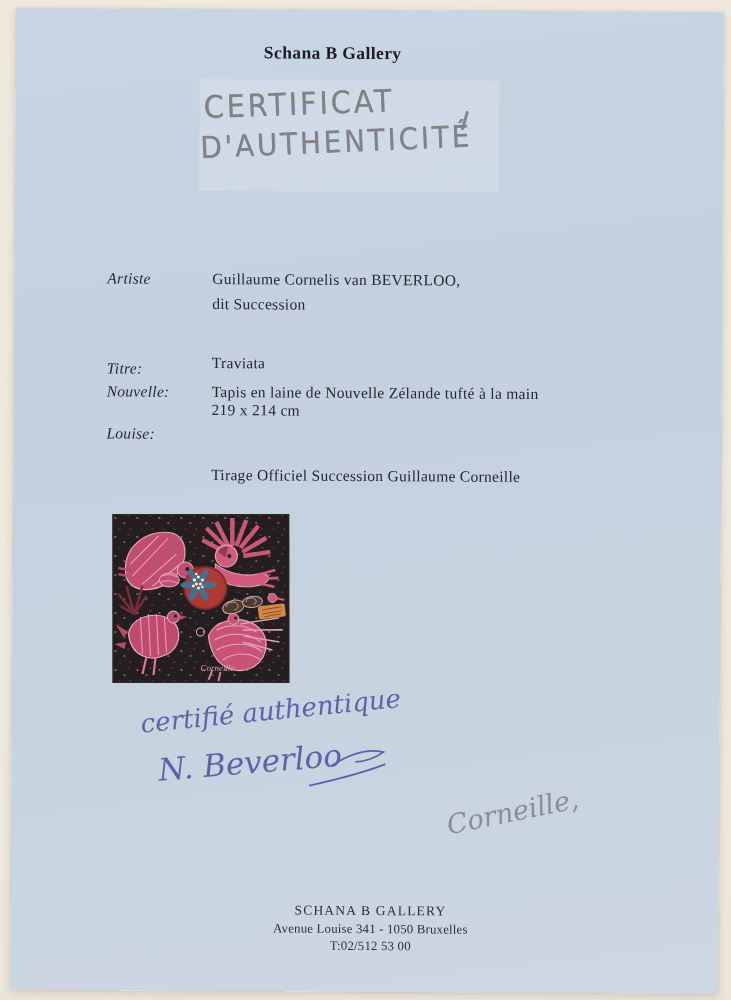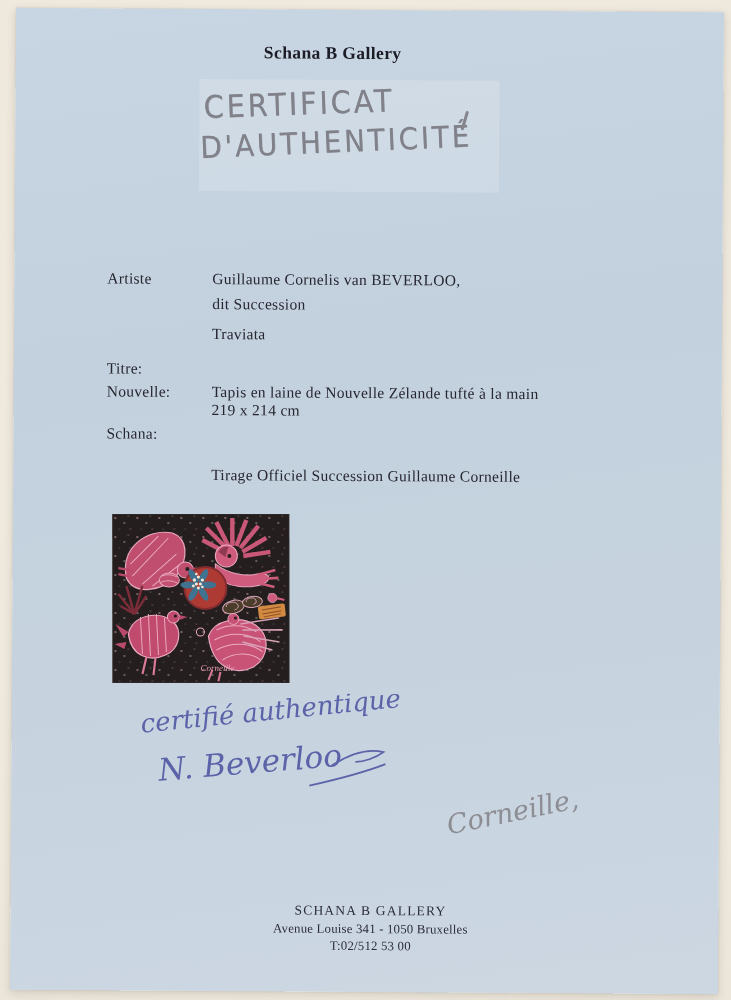--- a/index.html
+++ b/index.html
@@ -41,21 +41,21 @@
   .hand-title.line2 { left: 186px; top: 121px; transform: rotate(-2.8deg) scaleX(0.93); transform-origin: left bottom; font-size: 30px; }
   .stray-accent {
     position: absolute; left: 448px; top: 100px; width: 3px; height: 20px;
     background: #84848c; transform: rotate(16deg); border-radius: 2px;
   }
   .detail-label, .detail-value {
     position: absolute;
     font-size: 15.5px; color: #272732; letter-spacing: 0.3px;
     white-space: nowrap;
   }
-  .detail-label { left: 93px; }
+  .detail-label { left: 93px; font-style: italic; }
   .detail-value { left: 198px; }
   .edition-line {
     position: absolute; left: 198px; top: 457px;
     font-size: 15.5px; color: #272732; letter-spacing: 0.3px; white-space: nowrap;
   }
   .artwork {
     position: absolute; left: 100px; top: 505px;
     width: 177px; height: 169px;
     transform: rotate(-0.4deg);
   }
@@ -87,26 +87,26 @@
   <div class="title-highlight"></div>
   <div class="hand-title line1">CERTIFICAT</div>
   <div class="hand-title line2">D'AUTHENTICITÉ</div>
   <div class="stray-accent"></div>
 
   <div class="detail-label" style="top:261px">Artiste</div>
   <div class="detail-value" style="top:261px">Guillaume Cornelis van BEVERLOO,</div>
   <div class="detail-value" style="top:286px">dit Succession</div>
 
   <div class="detail-label" style="top:351px">Titre:</div>
-  <div class="detail-value" style="top:316px">Traviata</div>
+  <div class="detail-value" style="top:345px">Traviata</div>
 
   <div class="detail-label" style="top:374px">Nouvelle:</div>
   <div class="detail-value" style="top:374px">Tapis en laine de Nouvelle Zélande tufté à la main</div>
 
-  <div class="detail-label" style="top:416px">Schana:</div>
+  <div class="detail-label" style="top:416px">Louise:</div>
   <div class="detail-value" style="top:392px">219 x 214 cm</div>
 
   <div class="edition-line">Tirage Officiel Succession Guillaume Corneille</div>
 
   <svg class="artwork" viewBox="0 0 177 169">
     <defs>
       <pattern id="speckle" width="22" height="19" patternUnits="userSpaceOnUse">
         <circle cx="3" cy="4" r="0.9" fill="#cfa3b0"></circle>
         <circle cx="12" cy="9" r="0.8" fill="#e6e0d8"></circle>
         <circle cx="18" cy="15" r="0.7" fill="#a8647e"></circle>

